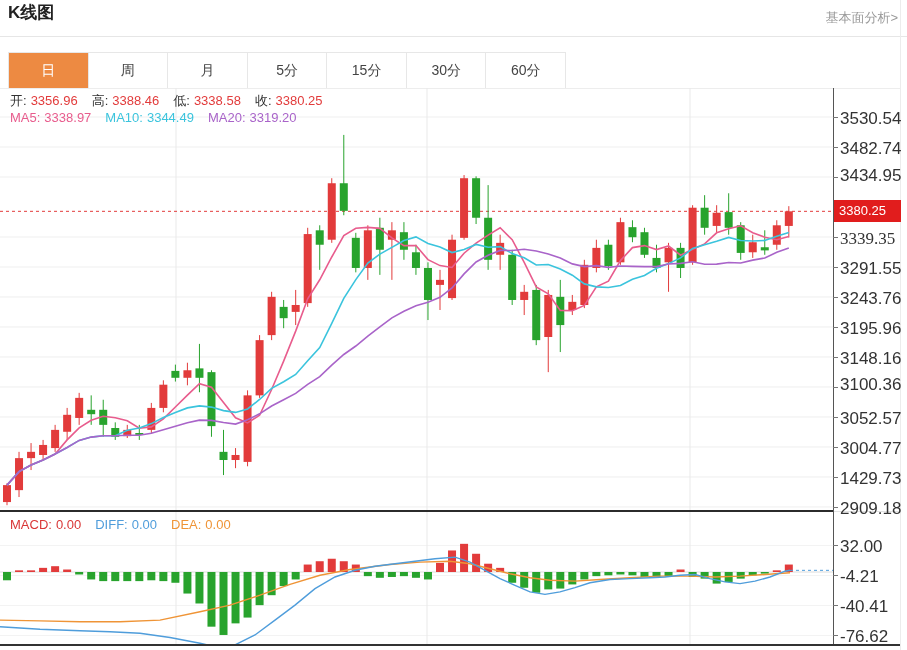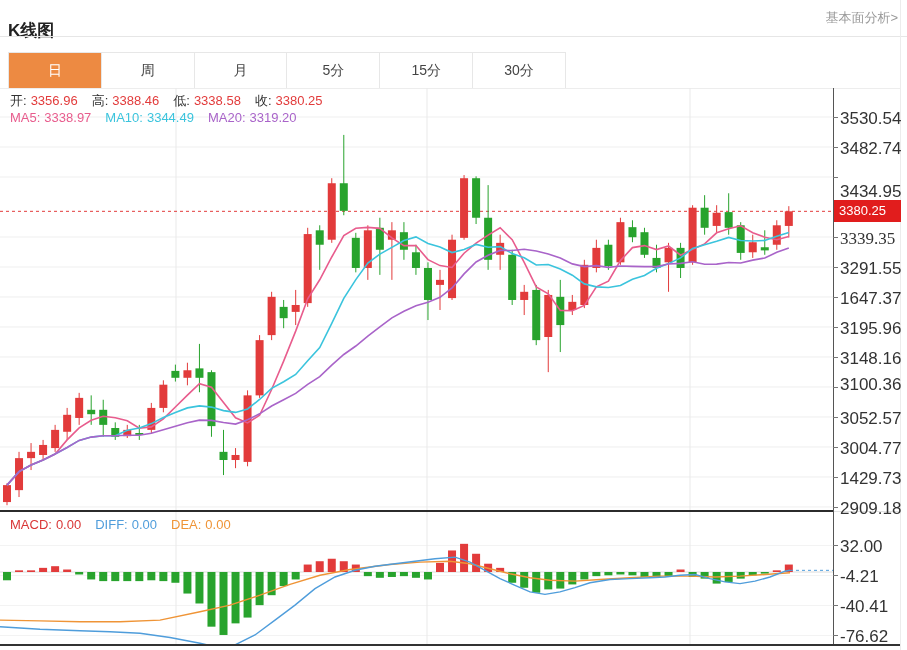--- a/index.html
+++ b/index.html
@@ -1,18 +1,18 @@
 <!DOCTYPE html>
 <html><head>
 <meta charset="utf-8">
 <style>
   html,body{margin:0;padding:0;background:#fff;}
   .page{position:relative;width:907px;height:650px;background:#fff;overflow:hidden;
         font-family:"Liberation Sans","DejaVu Sans",sans-serif;}
-  .title{position:absolute;left:8px;top:19px;font-size:17px;font-weight:bold;color:#222;}
+  .title{position:absolute;left:8px;top:1px;font-size:17px;font-weight:bold;color:#222;}
   .fund-link{position:absolute;right:9px;top:9px;font-size:13px;color:#999;text-decoration:none;cursor:pointer;}
   .hdr-divider{position:absolute;left:0;top:36px;width:907px;height:1px;background:#e6e6e6;}
   .tabbar{position:absolute;left:8px;top:52px;width:558px;height:37px;display:flex;
           border:1px solid #e7e7e7;box-sizing:border-box;background:#fff;}
   .tab{flex:1;display:flex;align-items:center;justify-content:center;font-size:14px;color:#444;
        cursor:pointer;border-left:1px solid #e7e7e7;}
   .tab:first-child{border-left:none;}
   .tab.sel{color:#fff;}
   .chart-top-line{position:absolute;left:0;top:88px;width:901px;height:1px;background:#ededed;}
   .legend{position:absolute;left:10px;font-size:13px;white-space:nowrap;z-index:5;}
@@ -37,20 +37,21 @@
   <a class="fund-link">基本面分析&gt;</a>
   <div class="hdr-divider"></div>
 
   <div class="tabbar" id="tabbar">
       <div class="tab sel" style="background: rgb(237, 138, 66);">日</div>
       <div class="tab">周</div>
       <div class="tab">月</div>
       <div class="tab">5分</div>
       <div class="tab">15分</div>
       <div class="tab">30分</div>
+      <div class="tab">60分</div>
     </div>
   <div class="chart-top-line"></div>
 
   <svg id="main-chart" style="left:0;top:88px;" width="833" height="424">
       <line x1="0" y1="29" x2="833" y2="29" stroke="#efefef" stroke-width="1"></line>
       <line x1="0" y1="58.99928000000011" x2="833" y2="58.99928000000011" stroke="#efefef" stroke-width="1"></line>
       <line x1="0" y1="88.9922840000001" x2="833" y2="88.9922840000001" stroke="#efefef" stroke-width="1"></line>
       <line x1="0" y1="148.99084400000004" x2="833" y2="148.99084400000004" stroke="#efefef" stroke-width="1"></line>
       <line x1="0" y1="178.99012399999987" x2="833" y2="178.99012399999987" stroke="#efefef" stroke-width="1"></line>
       <line x1="0" y1="208.98312799999985" x2="833" y2="208.98312799999985" stroke="#efefef" stroke-width="1"></line>
@@ -284,27 +285,27 @@
   <div class="legend" id="legend-ohlc" style="top:92px;"><span style="color: rgb(51, 51, 51);">开:</span><span class="gap" style="color: rgb(226, 59, 59);">3356.96</span><span style="color: rgb(51, 51, 51);">高:</span><span class="gap" style="color: rgb(226, 59, 59);">3388.46</span><span style="color: rgb(51, 51, 51);">低:</span><span class="gap" style="color: rgb(226, 59, 59);">3338.58</span><span style="color: rgb(51, 51, 51);">收:</span><span class="gap" style="color: rgb(226, 59, 59);">3380.25</span></div>
   <div class="legend" id="legend-ma" style="top:110px;"><span style="color: rgb(232, 92, 141);">MA5:</span><span class="gap" style="color: rgb(232, 92, 141);">3338.97</span><span style="color: rgb(59, 196, 221);">MA10:</span><span class="gap" style="color: rgb(59, 196, 221);">3344.49</span><span style="color: rgb(169, 100, 201);">MA20:</span><span class="gap" style="color: rgb(169, 100, 201);">3319.20</span></div>
   <div class="legend" id="legend-macd" style="top:517px;"><span style="color: rgb(217, 54, 54);">MACD:</span><span class="gap" style="color: rgb(217, 54, 54);">0.00</span><span style="color: rgb(79, 157, 219);">DIFF:</span><span class="gap" style="color: rgb(79, 157, 219);">0.00</span><span style="color: rgb(239, 148, 54);">DEA:</span><span class="gap" style="color: rgb(239, 148, 54);">0.00</span></div>
 
   <div id="axis-main">
       <div class="axis-tick" style="top: 117px;"></div>
       <div class="axis-label" style="top: 109px;">3530.54</div>
       <div class="axis-tick" style="top: 146.999px;"></div>
       <div class="axis-label" style="top: 138.999px;">3482.74</div>
       <div class="axis-tick" style="top: 176.992px;"></div>
-      <div class="axis-label" style="top: 182px;">3434.95</div>
+      <div class="axis-label" style="top: 166px;">3434.95</div>
       <div class="axis-tick" style="top: 236.991px;"></div>
       <div class="axis-label" style="top: 228.991px; font-family: Liberation Serif, serif;">3339.35</div>
       <div class="axis-tick" style="top: 266.99px;"></div>
       <div class="axis-label" style="top: 258.99px;">3291.55</div>
       <div class="axis-tick" style="top: 296.983px;"></div>
-      <div class="axis-label" style="top: 288.983px;">1647.37</div>
+      <div class="axis-label" style="top: 288.983px;">3243.76</div>
       <div class="axis-tick" style="top: 326.982px;"></div>
       <div class="axis-label" style="top: 318.982px;">3195.96</div>
       <div class="axis-tick" style="top: 356.982px;"></div>
       <div class="axis-label" style="top: 348.982px;">3148.16</div>
       <div class="axis-tick" style="top: 386.981px;"></div>
       <div class="axis-label" style="top: 375px;">3100.36</div>
       <div class="axis-tick" style="top: 416.974px;"></div>
       <div class="axis-label" style="top: 408.974px;">3052.57</div>
       <div class="axis-tick" style="top: 446.973px;"></div>
       <div class="axis-label" style="top: 438.973px;">3004.77</div>

